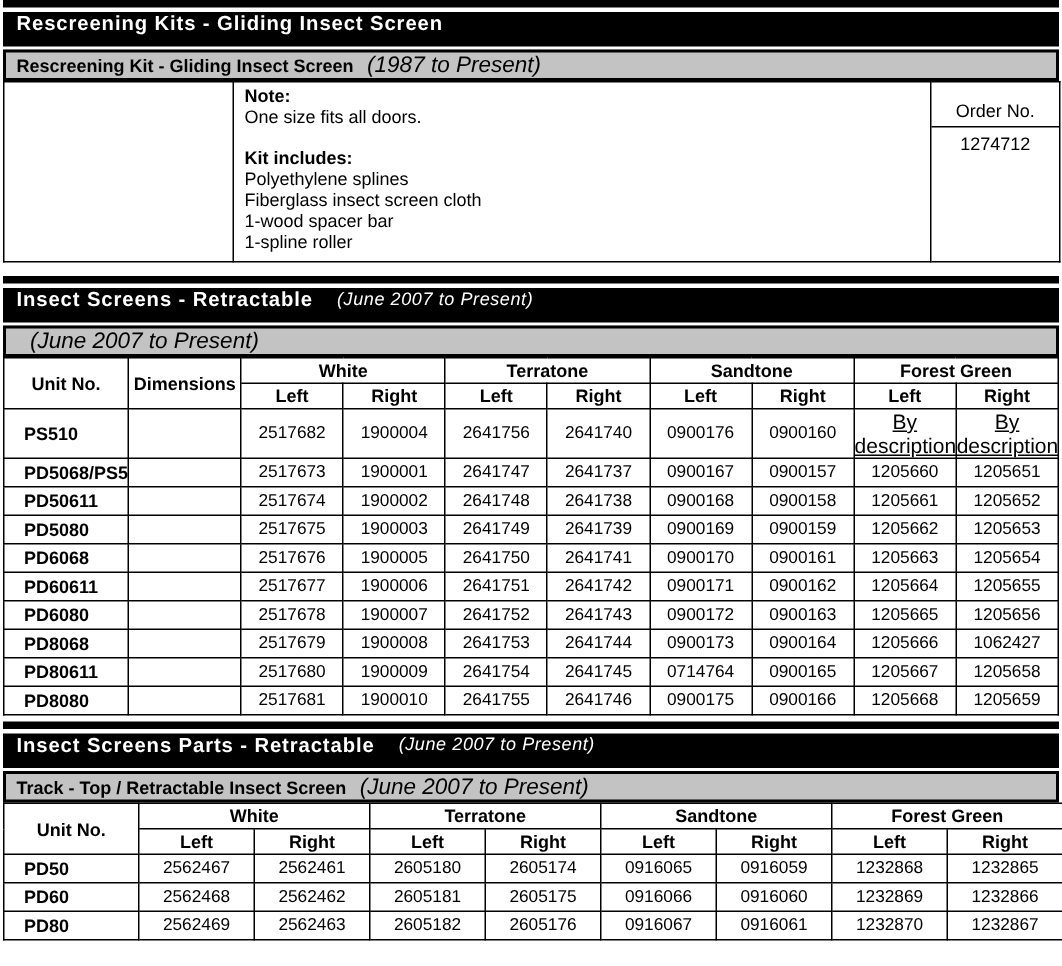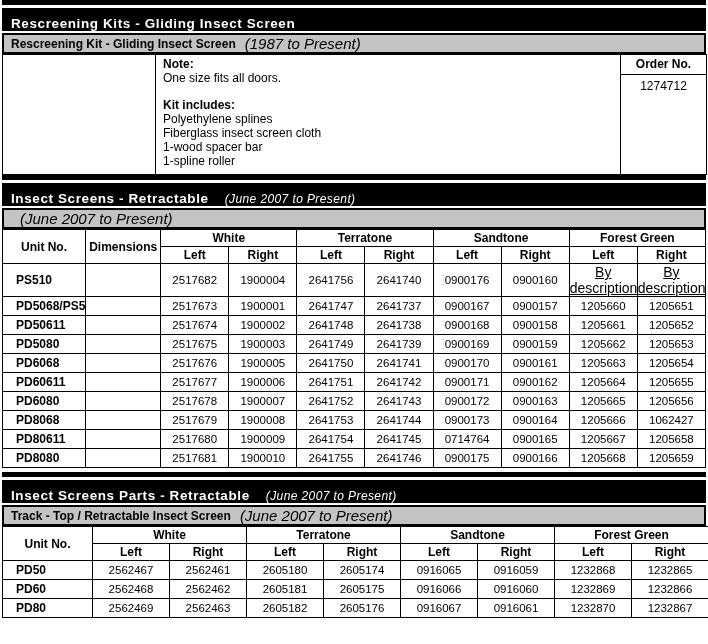--- a/index.html
+++ b/index.html
@@ -10,49 +10,49 @@
     font-family: "Liberation Sans", sans-serif;
     color: #000;
   }
   .page { padding: 0 2px; }
 
   
   .rule { height: 5px; background: #000; }
   .bar {
     background: #000; color: #fff;
     height: 23px; margin-top: 3px;
-    display: flex; align-items: flex-end;
+    display: flex; align-items: flex-start;
     padding-left: 9px;
   }
   .bar-title { font-weight: bold; font-size: 13.5px; letter-spacing: 0.6px; }
   .bar-date  { font-style: italic; font-size: 12px; margin-left: 16px; letter-spacing: 0.4px; }
   .subbar {
     background: #c3c3c3; border: 2px solid #000;
     height: 17px; margin-top: 2px;
     display: flex; align-items: center;
     padding-left: 7px;
   }
   .sub-title { font-weight: bold; font-size: 12px; }
   .sub-date  { font-style: italic; font-size: 15px; margin-left: 9px; }
 
-  .sect2 { }
+  .sect2 { margin-top: 9px; }
   .sect3 { margin-top: 4px; }
 
   
   table { border-collapse: collapse; width: 704px; table-layout: fixed; }
   td, th { border: 1.5px solid #000; padding: 0; }
 
   
   .note-table { height: 121px; }
   .nt-left  { vertical-align: top; }
   .nt-mid   { vertical-align: top; padding: 2px 7px; font-size: 12px; line-height: 14px; }
   .nt-right { vertical-align: top; text-align: center; font-size: 12px; }
   .b { font-weight: bold; }
   .spacer { height: 13px; }
-  .order-head { border-bottom: 1.5px solid #000; font-weight: bold; padding: 2px 0 3px; }
+  .order-head { border-bottom: 1.5px solid #000; font-weight: normal; padding: 12px 0 3px; }
   .order-val  { padding: 4px 0; }
 
   
   .dtable th { font-weight: bold; font-size: 12px; text-align: center; height: 16px; }
   .dtable td { height: 18px; font-size: 11.5px; text-align: center; }
   .dtable td.unit { font-weight: bold; text-align: left; padding-left: 13px; font-size: 12px; }
   .dtable td.small { font-size: 14px; text-decoration: underline; }
 </style>
 </head>
 <body>

